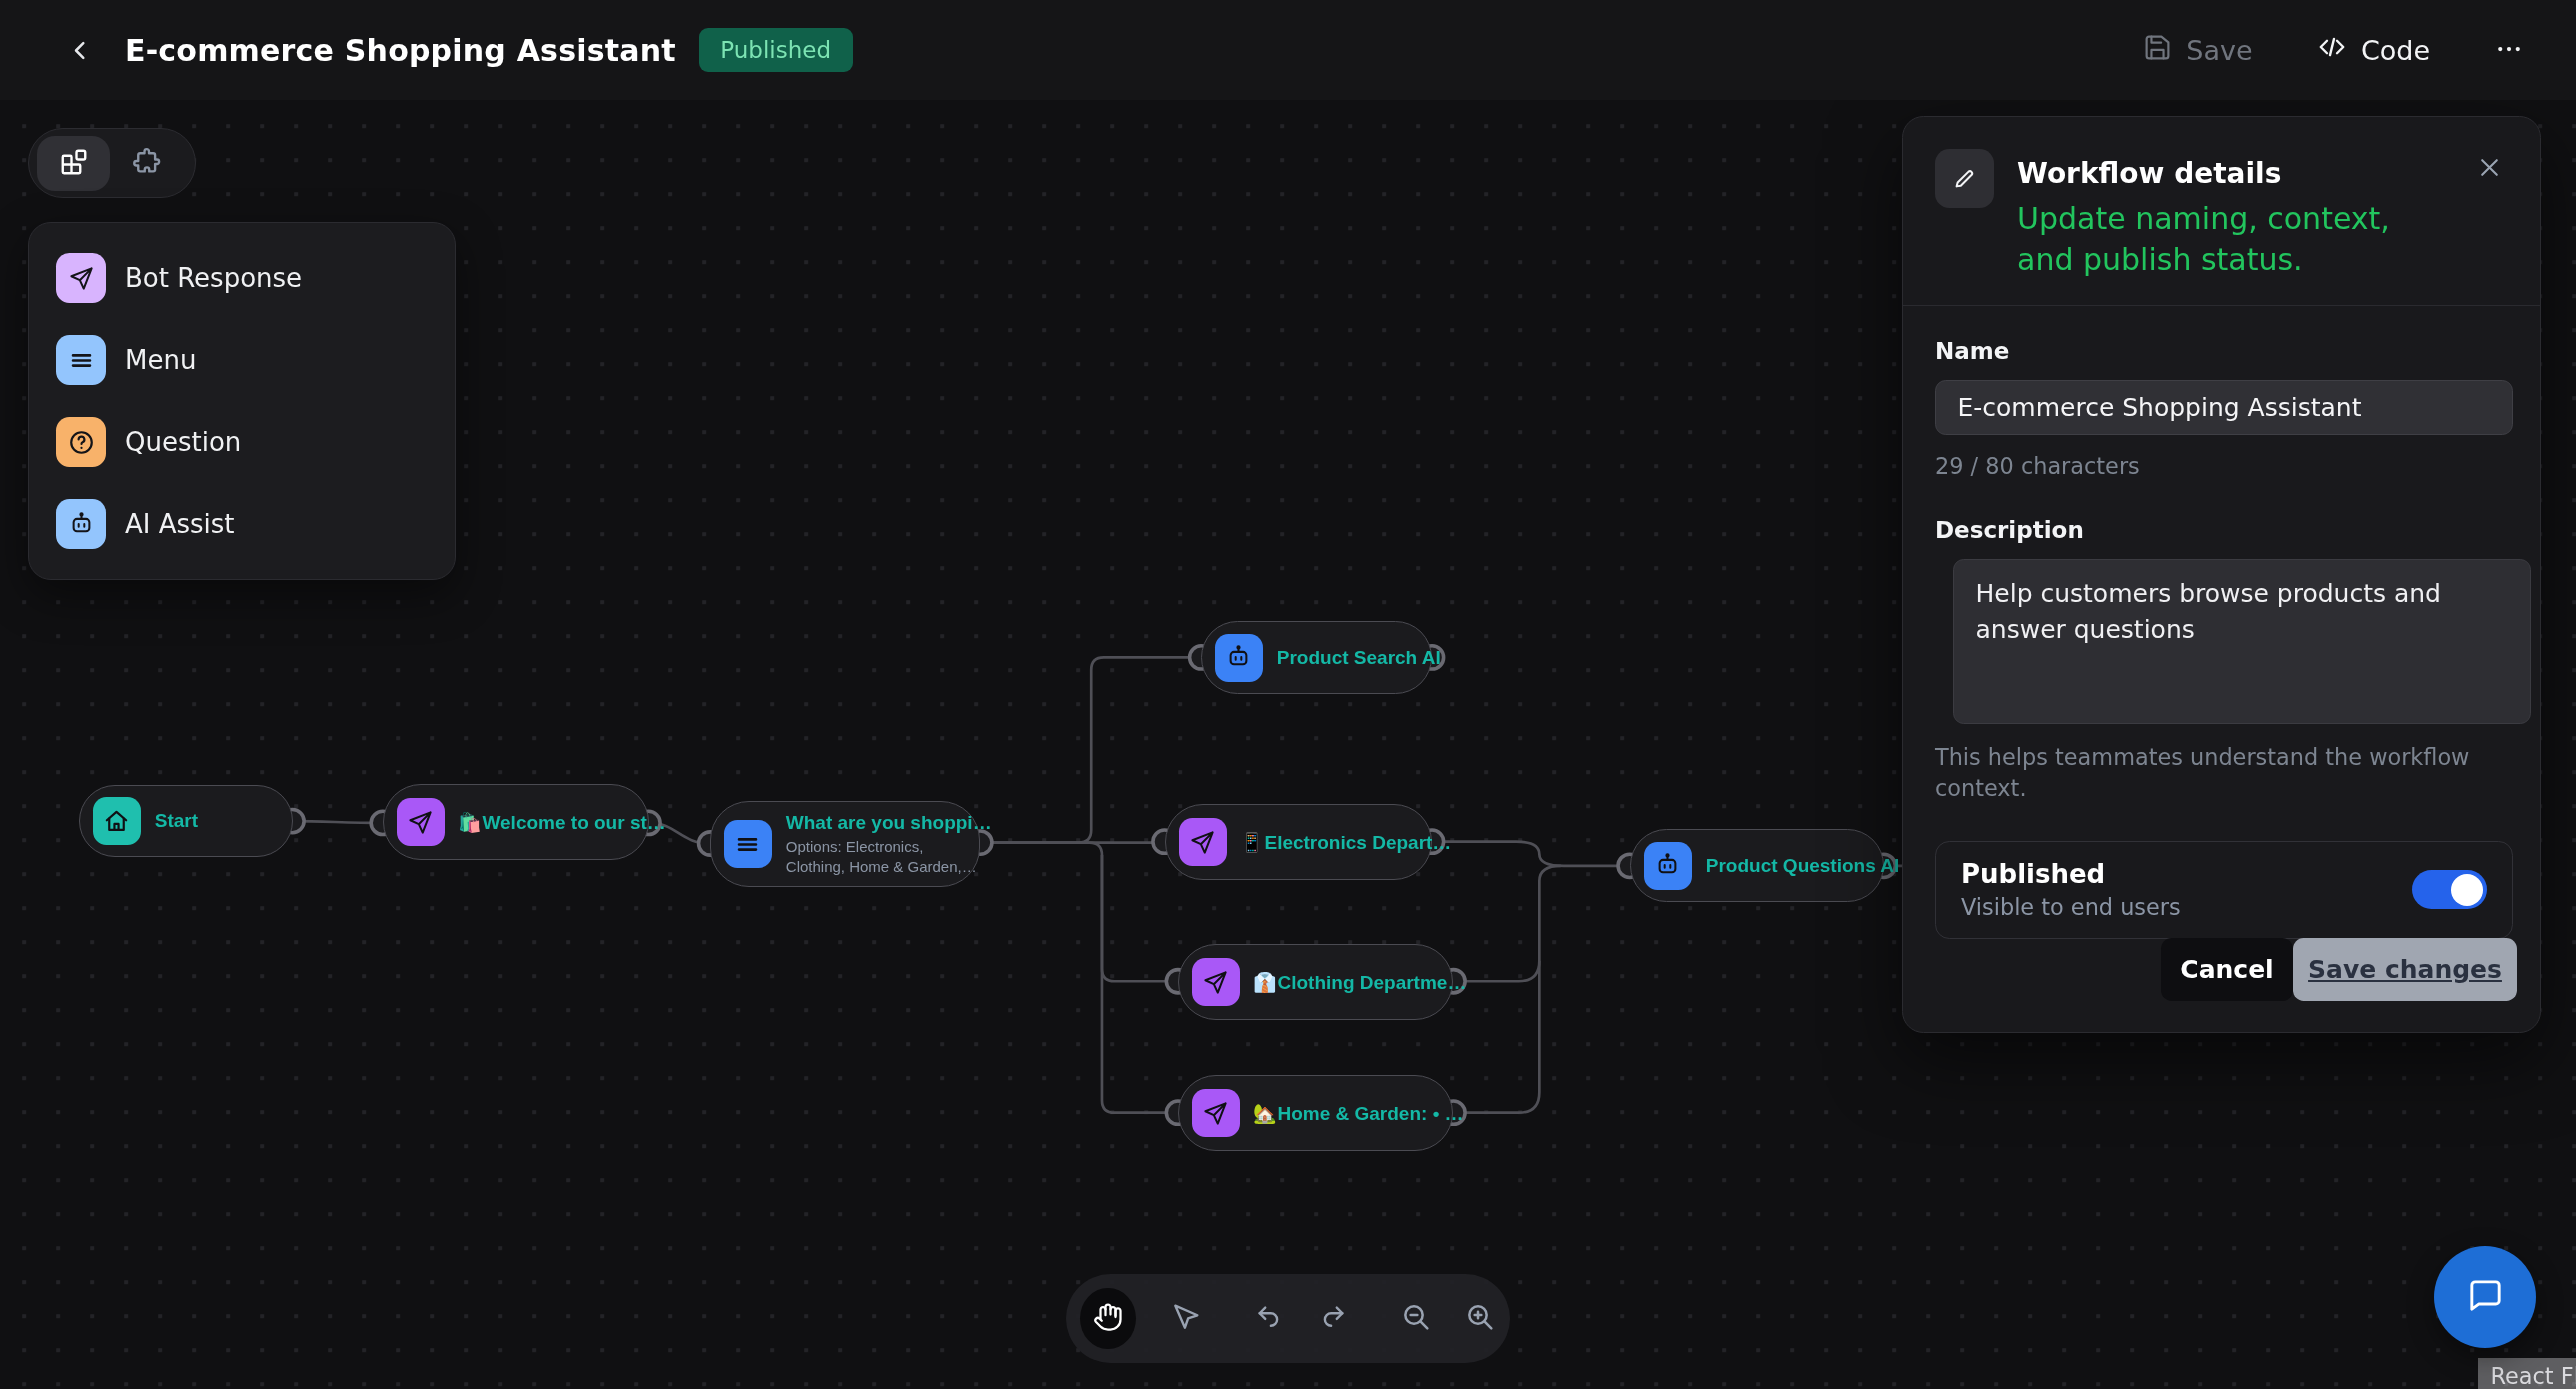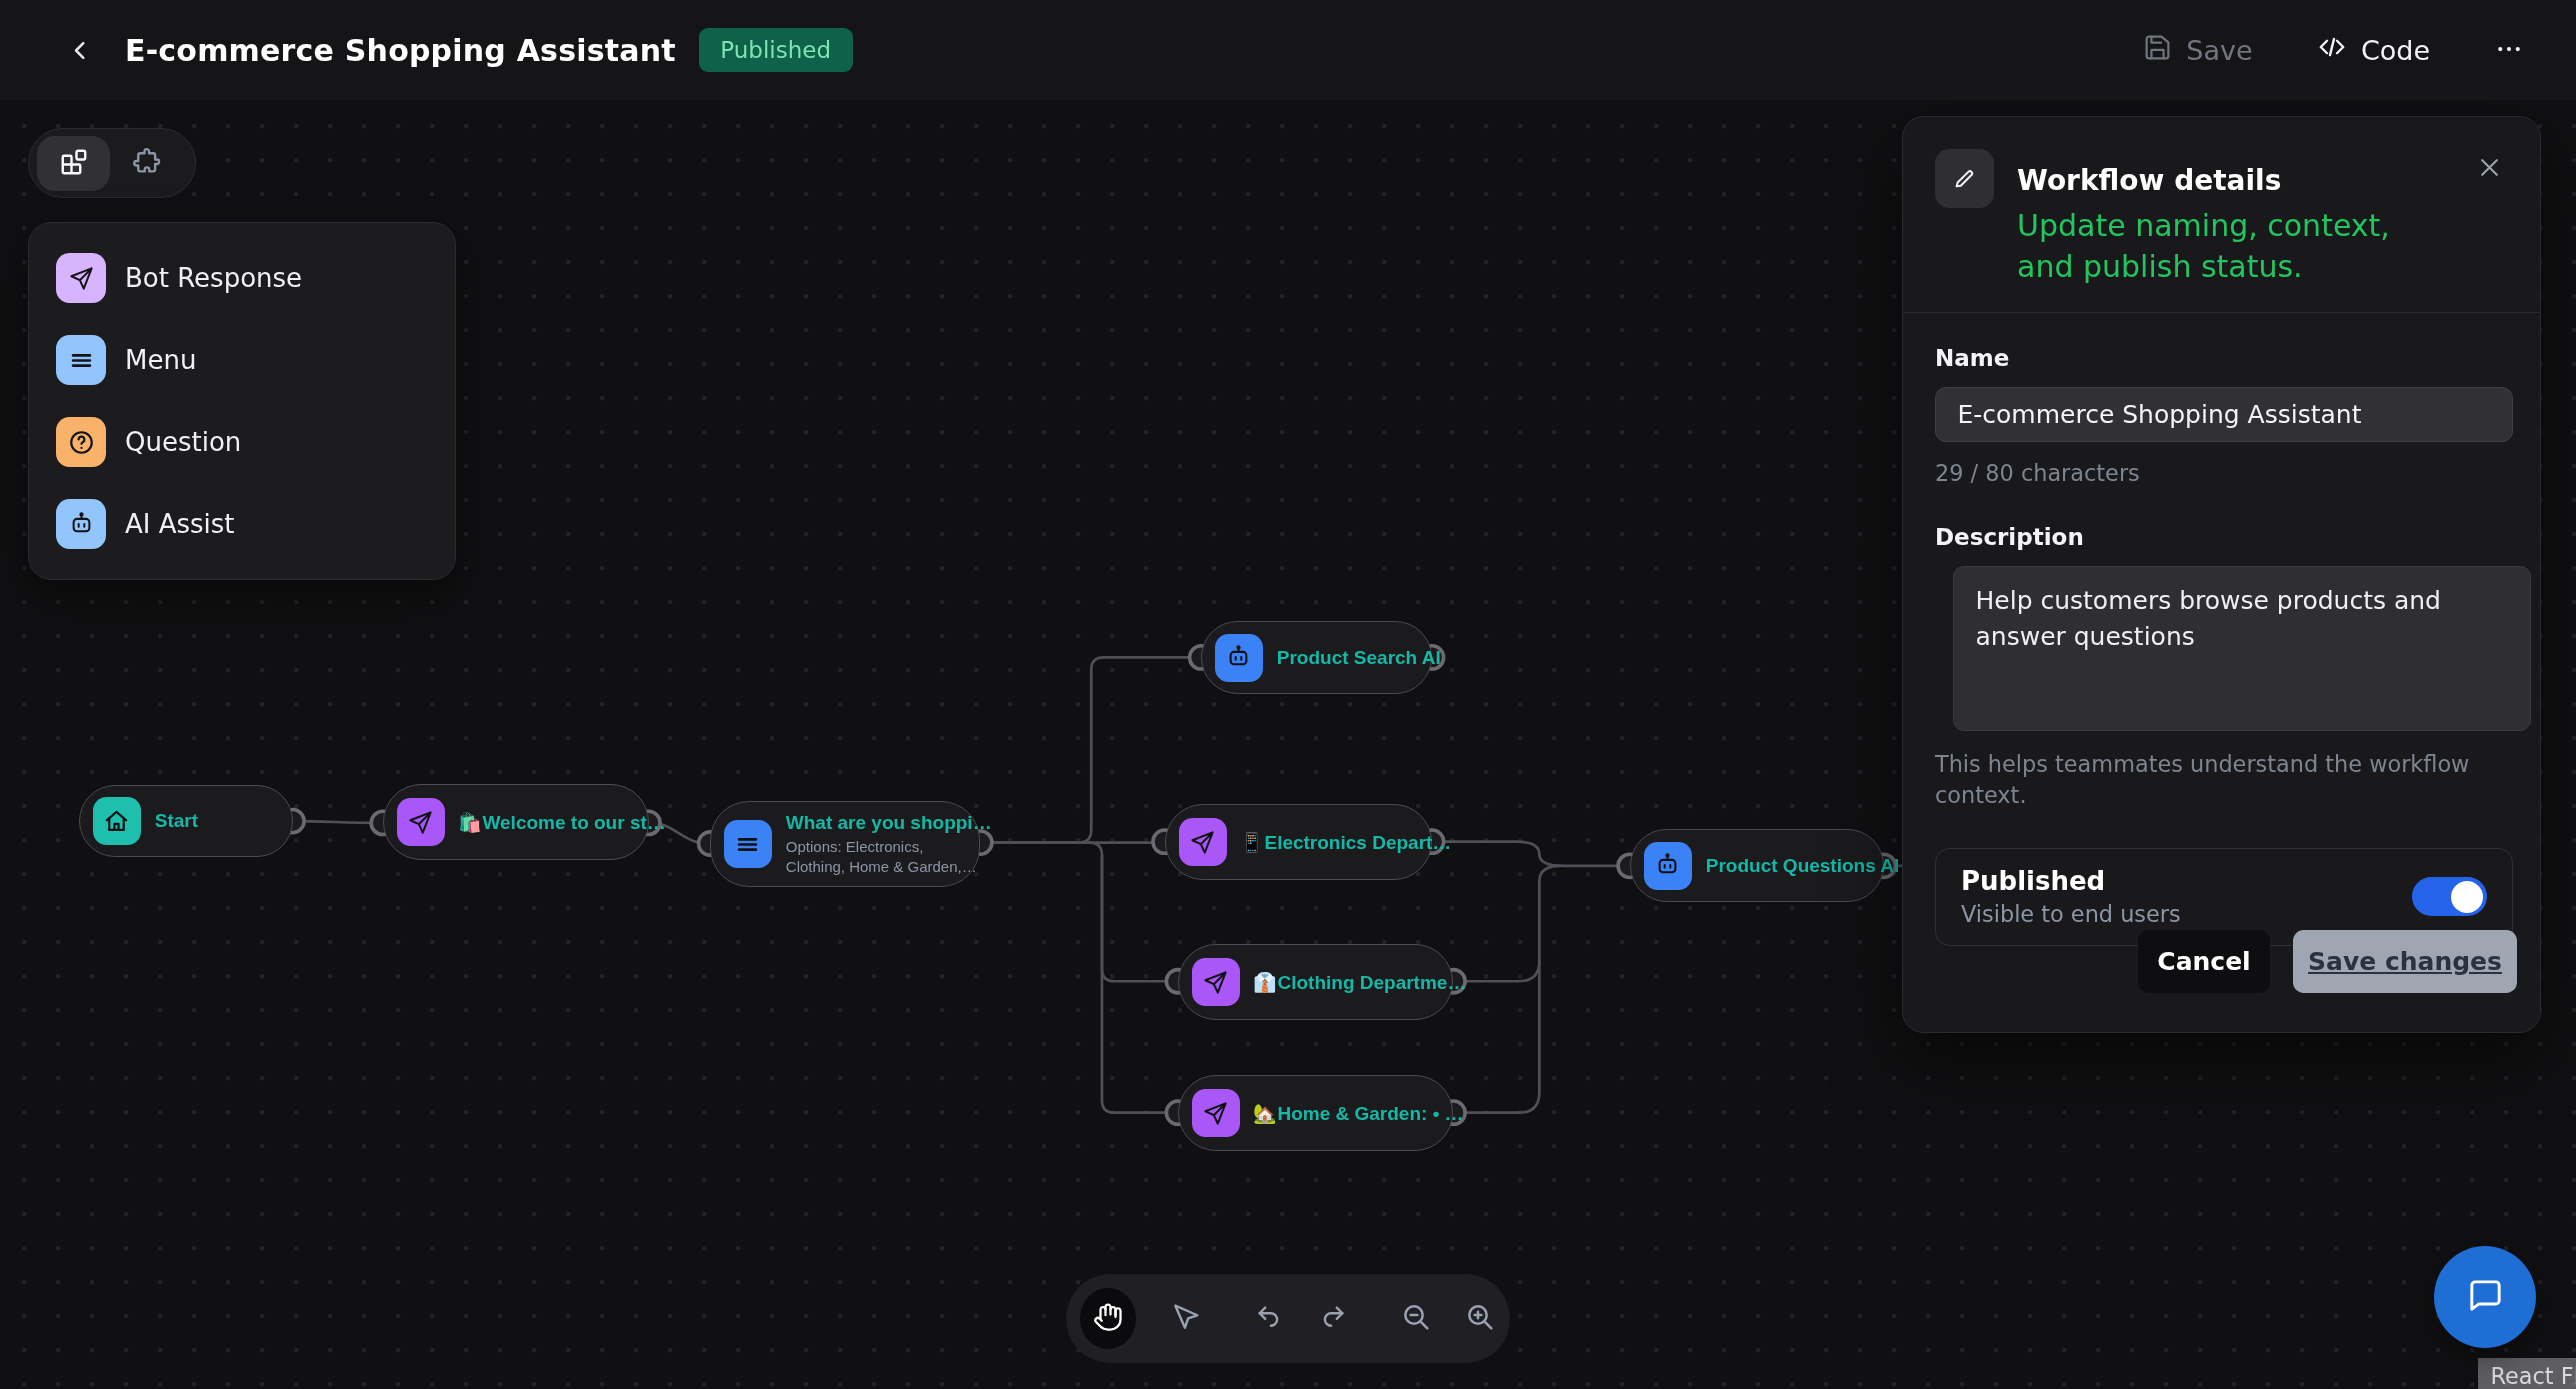--- a/index.html
+++ b/index.html
@@ -50,41 +50,41 @@
   .edges path { fill:none; stroke:#4f4f56; stroke-width:3; }
   .edges circle { fill:#1b1b1e; stroke:#6a6a72; stroke-width:4; }
 
   
   .panel { position:absolute; left:1902px; top:116px; width:639px; height:917px; z-index:40;
     background:#19191c; border:0.9px solid #2b2b30; border-radius:21.5px;
     box-shadow:0 27px 72px rgba(0,0,0,.55); padding:32px; }
   .panel-head { display:flex; gap:23px; }
   .panel-ico { width:59px; height:59px; border-radius:14.3px; background:#2e2e33; color:#f3f4f6; flex:none;
     display:flex; align-items:center; justify-content:center; }
-  .panel-title { font-size:28px; font-weight:700; margin-top:15px; }
+  .panel-title { font-size:28px; font-weight:700; margin-top:8px; }
   .panel-sub { font-size:30px; color:#22c55e; line-height:1.35; margin-top:9px; width:403px; }
   .panel-close { position:absolute; right:38px; top:38px; color:#9aa4b2; cursor:pointer; }
   .panel-divider { border-top:0.9px solid #2a2a2f; margin:25px -32px 0; }
   .field-label { font-size:23px; font-weight:600; color:#f3f4f6; }
   .name-label { margin-top:32px; }
   .name-input { margin-top:16px; width:578px; height:55px; background:#303035; border:0.9px solid #3f3f45;
     border-radius:10.7px; color:#f5f5f7; font-size:25px; padding:0 21.5px; outline:none;
     font-family:"DejaVu Sans", sans-serif; }
   .char-count { font-size:22.4px; color:#7d8591; margin-top:18px; }
   .desc-label { margin-top:38px; }
   .desc-box { margin-top:16px; width:578px; height:165px; background:#2e2e33; border:0.9px solid #3b3b41;
     border-radius:10.7px; color:#f0f0f3; font-size:25px; line-height:1.45; padding:16px 21.5px;margin-left:18px; }
   .desc-help { font-size:22.4px; color:#7d8591; line-height:1.4; margin-top:18px; width:555px; }
   .pub-box { margin-top:36px; width:578px; height:98px; border:0.9px solid #313137; border-radius:14.3px;
     display:flex; align-items:center; padding:0 25px; }
   .pub-title { font-size:26px; font-weight:700; }
   .pub-sub { font-size:22.4px; color:#8b95a5; margin-top:5.4px; }
   .toggle { margin-left:auto; width:75px; height:39px; border-radius:19.7px; background:#2563eb; position:relative; cursor:pointer; }
   .toggle .knob { position:absolute; right:3.6px; top:3.6px; width:32px; height:32px; border-radius:50%; background:#fff; }
-  .panel-actions { position:absolute; right:23px; bottom:39px; display:flex; gap:23px; }
+  .panel-actions { position:absolute; right:23px; bottom:31px; display:flex; }
   .btn { border-radius:10.7px; font-size:25px; font-weight:700; display:flex; align-items:center; justify-content:center; cursor:pointer; }
   .btn.cancel { width:132px; height:63px; background:#0e0e11; color:#fff; }
   .btn.savechanges { width:224px; height:63px; background:#a0a6b1; color:#2a3140;text-decoration:underline; }
 
   
   .canvas-toolbar { position:absolute; left:1066px; top:1274px; width:444px; height:89px; z-index:30;
     background:rgba(34,34,38,.92); border-radius:45px; display:flex; align-items:center; padding:0 14.3px; }
   .ct-btn { display:flex; align-items:center; justify-content:center; color:#99a2b1; cursor:pointer; }
   .ct-hand { width:61px; height:61px; border-radius:50%; background:#0b0b0d; color:#fff; }
   .ct-cursor { margin-left:34px; } .ct-undo { margin-left:52px; } .ct-redo { margin-left:34px; }

